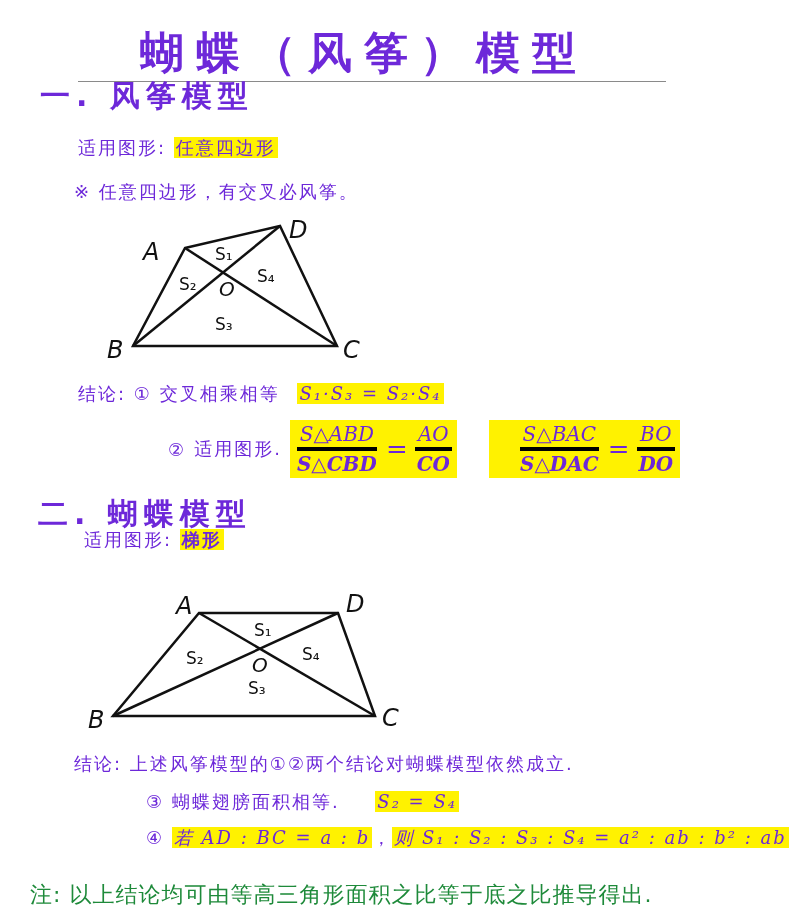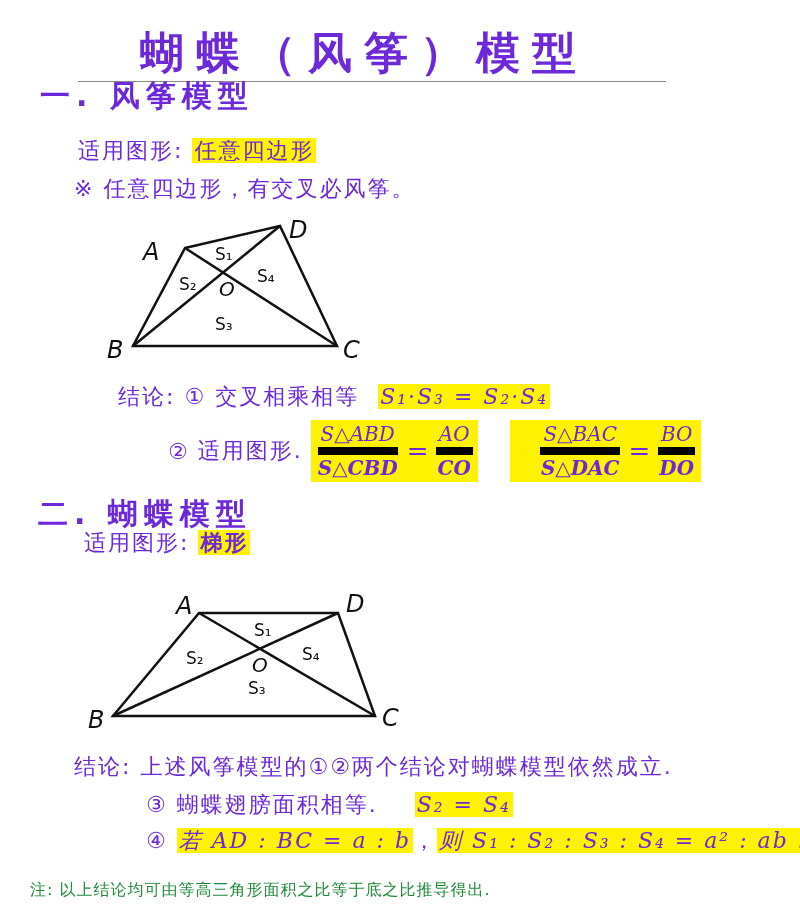--- a/index.html
+++ b/index.html
@@ -10,66 +10,66 @@
   .red { color: #6d28d9; }
   .green { color: #1e8a3a; }
   .abs { position: absolute; white-space: nowrap; }
   .hl { background: #fff200; padding: 0 2px; }
   .title {
     left: 140px; top: 24px; font-size: 44px; letter-spacing: 12px; font-weight: bold;
     font-family: "DejaVu Serif", serif;
   }
   .title-rule { position: absolute; left: 78px; top: 81px; width: 588px; height: 1px; background: #8a8a8a; }
   .h1 { font-size: 30px; font-weight: bold; letter-spacing: 6px; }
-  .line { font-size: 22px; letter-spacing: 2px; }
+  .line { font-size: 18px; letter-spacing: 2px; }
   .math { font-family: "DejaVu Serif", serif; font-style: italic; }
   .frac { display: inline-flex; flex-direction: column; align-items: center; vertical-align: middle; font-size: 20px; }
-  .frac .num { border-bottom: 8px solid #000000; padding: 0 3px 1px; }
+  .frac .num { border-bottom: 4px solid #000000; padding: 0 3px 1px; }
   .frac .den { padding: 1px 3px 0; font-weight: bold; }
   .fracbox { display: inline-flex; align-items: center; gap: 6px; background: #fff200; padding: 2px 4px; }
   .eq { font-size: 26px; }
   svg text { font-family: "DejaVu Sans", sans-serif; }
-  .note { font-size: 16px; letter-spacing: 1px; }
+  .note { font-size: 22px; letter-spacing: 1px; }
 </style>
 </head>
 <body>
 
 <div class="abs title red">蝴蝶（风筝）模型</div>
 <div class="title-rule"></div>
 
 <div class="abs h1 red" style="left:40px; top:76px;">
   <span>一.</span>
   <span>风筝模型</span>
 </div>
 <div class="abs line red" style="left:78px; top:136px;">
   <span>适用图形:</span>
   <span class="hl">任意四边形</span>
 </div>
-<div class="abs line red" style="left:74px; top:174px;">※ 任意四边形，有交叉必风筝。</div>
+<div class="abs line red" style="left:74px; top:180px;">※ 任意四边形，有交叉必风筝。</div>
 
 <svg class="abs" style="left:95px; top:210px;" width="290" height="160">
   <g stroke="#111" stroke-width="2.5" fill="none">
     <polygon points="90,38 185,16 242,136 38,136"></polygon>
     <line x1="90" y1="38" x2="242" y2="136"></line>
     <line x1="185" y1="16" x2="38" y2="136"></line>
   </g>
   <g fill="#111">
     <text x="48" y="50" font-size="24" font-style="italic">A</text>
     <text x="194" y="28" font-size="24" font-style="italic">D</text>
     <text x="12" y="148" font-size="24" font-style="italic">B</text>
     <text x="248" y="148" font-size="24" font-style="italic">C</text>
     <text x="124" y="86" font-size="20" font-style="italic">O</text>
     <text x="120" y="50" font-size="17">S₁</text>
     <text x="84" y="80" font-size="17">S₂</text>
     <text x="120" y="120" font-size="17">S₃</text>
     <text x="162" y="72" font-size="17">S₄</text>
   </g>
 </svg>
 
-<div class="abs line red" style="left:78px; top:382px;margin-left:40px;">
+<div class="abs line red" style="left:78px; top:382px;">
   <span>结论:</span>
   <span>①</span>
   <span>交叉相乘相等</span>
   <span class="hl math" style="margin-left:10px;">S₁·S₃ = S₂·S₄</span>
 </div>
 
 <div class="abs red" style="left:168px; top:420px; display:flex; align-items:center; gap:8px;">
   <span class="line">②</span>
   <span class="line">适用图形.</span>
   <span class="fracbox math">

